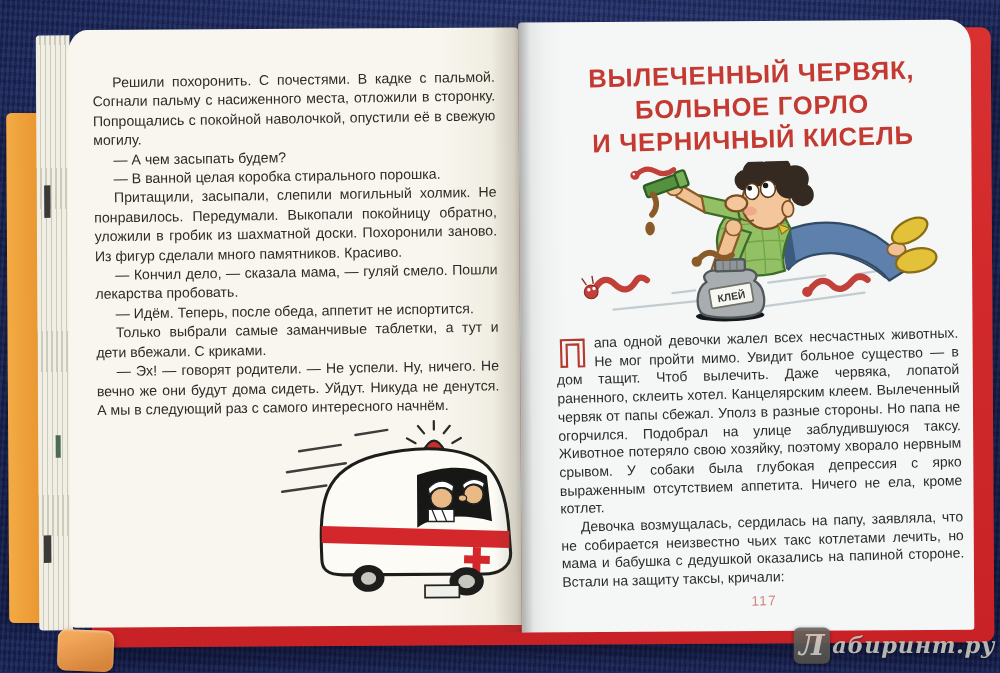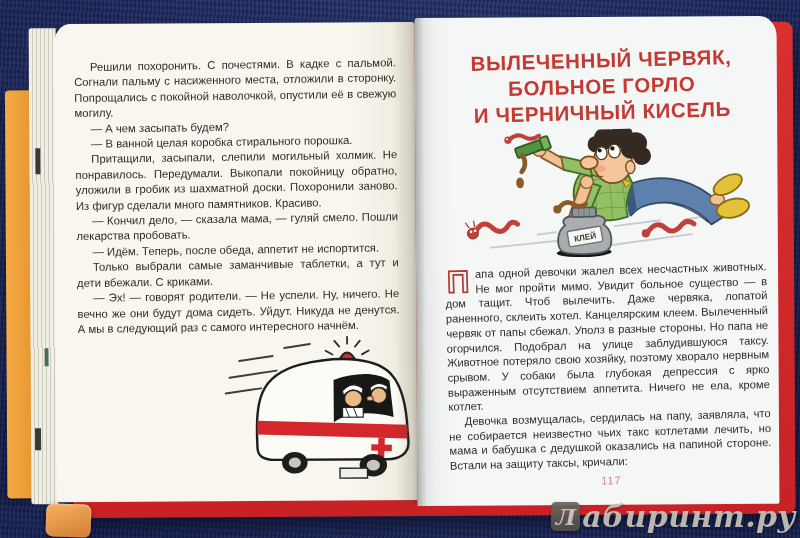--- a/index.html
+++ b/index.html
@@ -100,21 +100,21 @@
   .wm-box{
     width:29px;height:29px;border-radius:5px;margin-right:2px;
     background:linear-gradient(180deg,#66655f,#514f4a);
     display:flex;align-items:center;justify-content:center;
     font-family:"DejaVu Serif",serif;font-style:italic;font-weight:bold;
     font-size:23px;color:#cfcdc4;line-height:1;
     box-shadow:0 1px 3px rgba(0,0,10,0.4);
   }
   .wm-text{
     font-family:"DejaVu Serif",serif;font-style:italic;font-weight:bold;
-    font-size:30px;color:#c6c4bb;letter-spacing:0.5px;
+    font-size:18px;color:#c6c4bb;letter-spacing:0.5px;
     text-shadow:0 1px 2px rgba(10,12,30,0.55);
   }
 </style>
 </head>
 <body>
 
 <div class="backdrop"></div>
 
 <div class="book">
   <div class="cover"></div>

